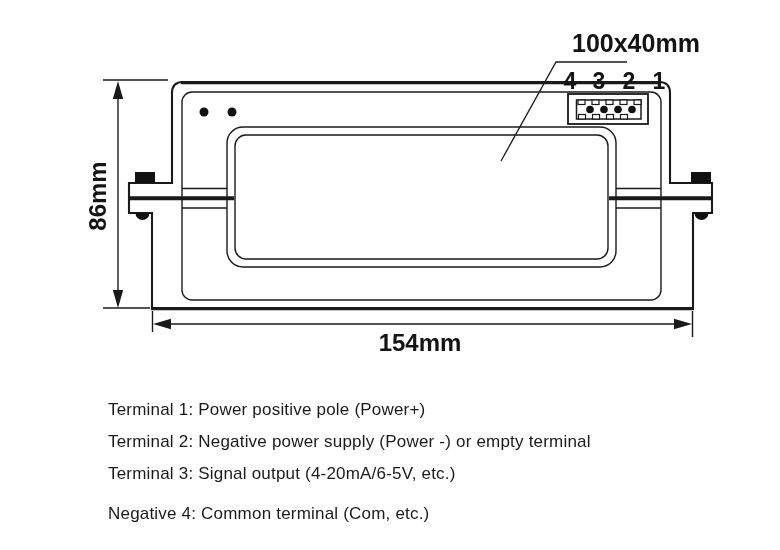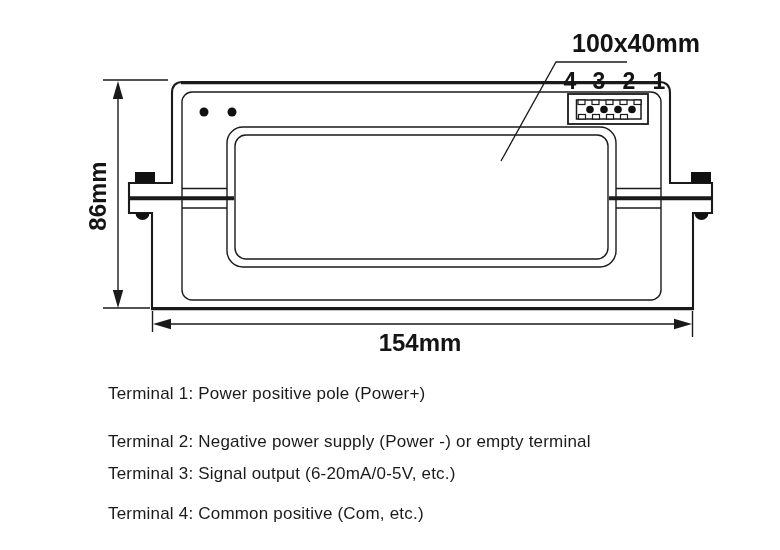--- a/index.html
+++ b/index.html
@@ -95,19 +95,19 @@
       <line x1="152.5" y1="311" x2="152.5" y2="332" stroke-width="1.4"></line>
       <line x1="692.5" y1="311" x2="692.5" y2="337" stroke-width="1.4"></line>
       <line x1="158" y1="324" x2="687" y2="324" stroke-width="1.4"></line>
       <polygon points="153,324 171,318.8 171,329.2" fill="#1a1a1a" stroke="none"></polygon>
       <polygon points="692,324 674,318.8 674,329.2" fill="#1a1a1a" stroke="none"></polygon>
     </g>
     <text class="dim-label" x="420" y="351" text-anchor="middle">154mm</text>
   </svg>
 
   <div class="notes">
-    <div class="note-line" style="top:384px">Terminal 1: Power positive pole (Power+)</div>
+    <div class="note-line" style="top:400px">Terminal 1: Power positive pole (Power+)</div>
     <div class="note-line" style="top:432px">Terminal 2: Negative power supply (Power -) or empty terminal</div>
-    <div class="note-line" style="top:464px">Terminal 3: Signal output (6-20mA/0-5V, etc.)</div>
-    <div class="note-line" style="top:504px">Terminal 4: Common positive (Com, etc.)</div>
+    <div class="note-line" style="top:464px">Terminal 3: Signal output (4-20mA/6-5V, etc.)</div>
+    <div class="note-line" style="top:504px">Negative 4: Common terminal (Com, etc.)</div>
   </div>
 
 </div>
 
 </body></html>

